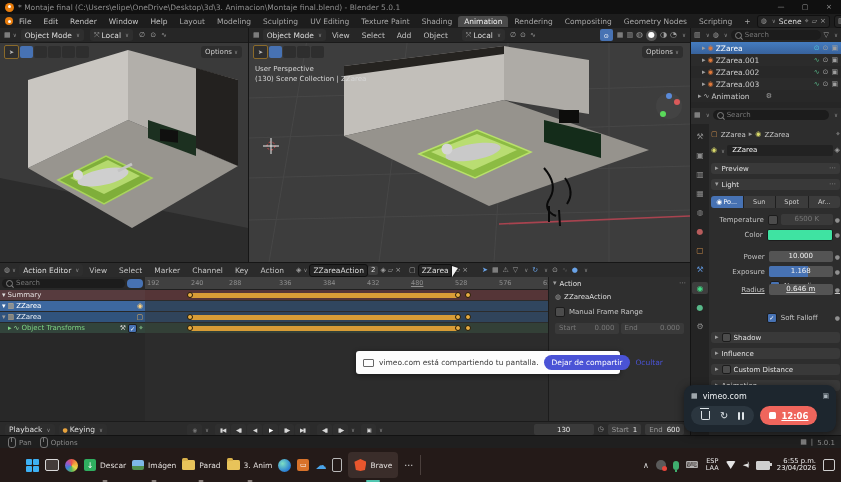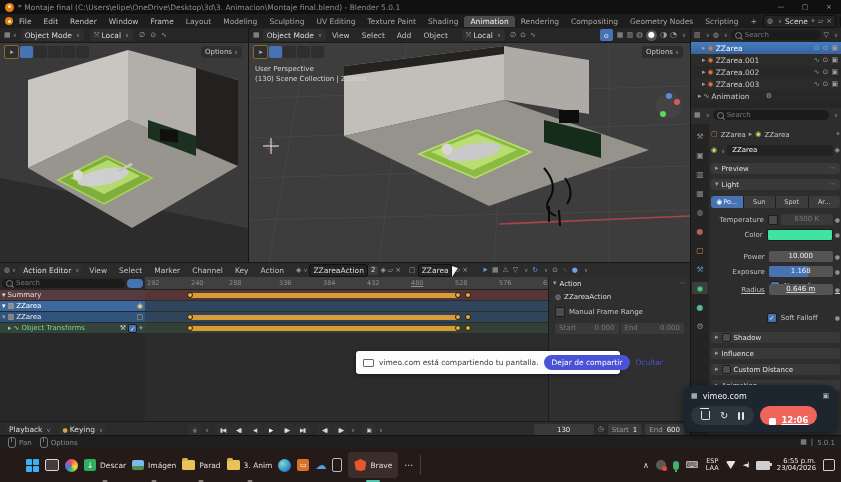--- a/index.html
+++ b/index.html
@@ -85,21 +85,21 @@
   .stopshare{background:#4a53d6;color:#fff;border-radius:9px;padding:3px 8px;font-size:7.5px;white-space:nowrap;}
   .monic{width:9px;height:6px;border:1px solid #666;border-radius:1px;position:relative;flex:0 0 auto;}
   .monic::after{content:"";position:absolute;left:2.5px;top:6px;width:3px;height:1.5px;background:#666;}
   
   .recwidget{left:684px;top:385px;width:152px;height:47px;background:#1d262e;border-radius:9px;box-shadow:0 2px 8px rgba(0,0,0,.5);padding:5px 7px;box-sizing:border-box;}
   .recctrl{display:flex;align-items:center;gap:10px;background:#2b363f;border-radius:12px;height:19px;padding:0 10px;}
   .trash{width:7px;height:8px;border:1px solid #dfe5e9;border-top:none;border-radius:0 0 2px 2px;position:relative;}
   .trash::before{content:"";position:absolute;top:-3px;left:-2px;width:9px;height:1px;background:#dfe5e9;}
   .pauseic{display:flex;gap:2px;}
   .pauseic span{width:2px;height:8px;background:#dfe5e9;border-radius:1px;}
-  .stopbtn{background:#ef655c;border-radius:12px;height:19px;display:flex;align-items:flex-end;justify-content:center;gap:5px;color:#fff;font-size:8.5px;font-weight:bold;padding:0 9px;text-decoration:underline;}
+  .stopbtn{background:#ef655c;border-radius:12px;height:19px;display:flex;align-items:center;justify-content:center;gap:5px;color:#fff;font-size:8.5px;font-weight:bold;padding:0 9px;text-decoration:underline;}
   .stopsq{width:7px;height:7px;background:#fff;border-radius:1.5px;}
   .cursor-arrow{width:0;height:0;border-left:6px solid #f2f2f2;border-bottom:9px solid transparent;border-top:2px solid transparent;filter:drop-shadow(0 0 1px #000);}
 </style>
 </head>
 <body>
 
 <div id="screen">
 
   <div class="abs titlebar">
     <span class="blogo"></span>
@@ -110,21 +110,21 @@
       <span class="winbtn">×</span>
     </span>
   </div>
 
   <div class="abs menubar">
     <span class="blogo" style="width:8px;height:8px;"></span>
     <span class="menu-item">File</span>
     <span class="menu-item">Edit</span>
     <span class="menu-item">Render</span>
     <span class="menu-item">Window</span>
-    <span class="menu-item">Frame</span>
+    <span class="menu-item">Help</span>
     <span style="width:8px;"></span>
     <span class="wtab">Layout</span>
     <span class="wtab">Modeling</span>
     <span class="wtab">Sculpting</span>
     <span class="wtab">UV Editing</span>
     <span class="wtab">Texture Paint</span>
     <span class="wtab">Shading</span>
     <span class="wtab active">Animation</span>
     <span class="wtab">Rendering</span>
     <span class="wtab">Compositing</span>

